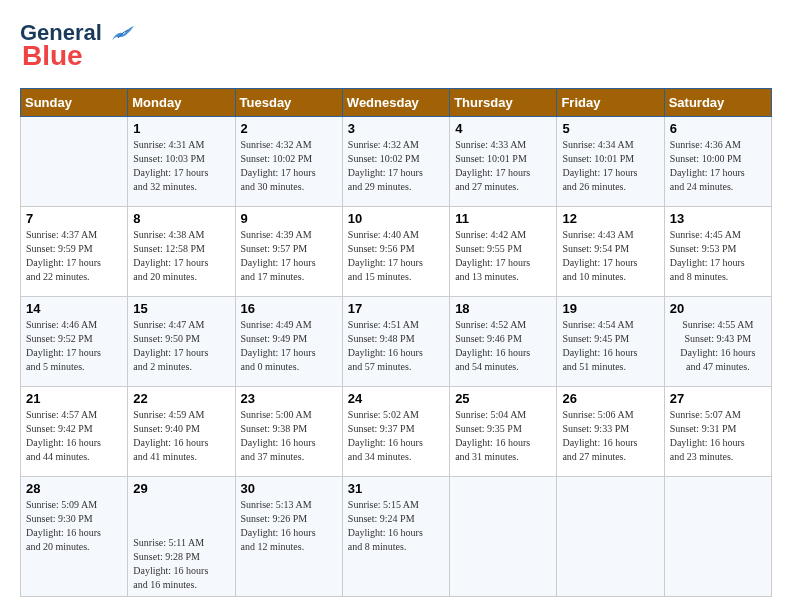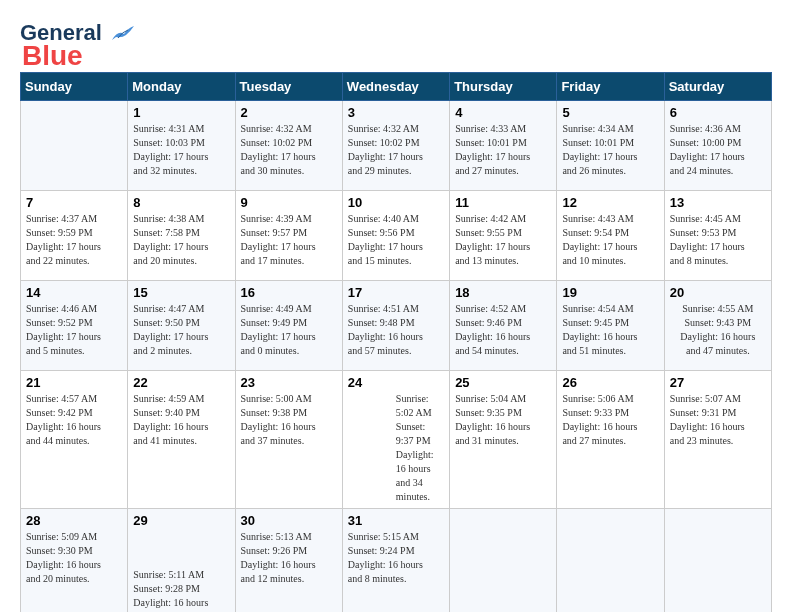--- a/index.html
+++ b/index.html
@@ -7,21 +7,21 @@
       font-family: Arial, sans-serif;
       background: #fff;
       width: 792px;
       min-height: 612px;
       padding: 20px;
     }
     .header {
       display: flex;
       justify-content: space-between;
       align-items: flex-start;
-      margin-bottom: 0;
+      margin-bottom: 16px;
     }
     .logo {
       display: flex;
       flex-direction: column;
       align-items: flex-start;
     }
     .title-block {
       text-align: right;
     }
     .month-title {
@@ -32,21 +32,21 @@
     .location {
       font-size: 16px;
       color: #333;
     }
     table {
       width: 100%;
       border-collapse: collapse;
       font-size: 11px;
     }
     thead tr th {
-      background-color: #0c4a6e;
+      background-color: #a16207;
       color: #fff;
       padding: 6px 4px;
       text-align: left;
       font-size: 13px;
       font-weight: bold;
       border: 1px solid #2a6099;
     }
     tbody tr td {
       border: 1px solid #ccc;
       padding: 4px 5px;
@@ -159,21 +159,21 @@
         <td>
           <span class="day-number">7</span>
           <div class="day-info" style="white-space: pre-line;">Sunrise: 4:37 AM
 Sunset: 9:59 PM
 Daylight: 17 hours
 and 22 minutes.</div>
         </td>
         <td>
           <span class="day-number">8</span>
           <div class="day-info" style="white-space: pre-line;">Sunrise: 4:38 AM
-Sunset: 7:58 PM
+Sunset: 12:58 PM
 Daylight: 17 hours
 and 20 minutes.</div>
         </td>
         <td>
           <span class="day-number">9</span>
           <div class="day-info" style="white-space: pre-line;">Sunrise: 4:39 AM
 Sunset: 9:57 PM
 Daylight: 17 hours
 and 17 minutes.</div>
         </td>
@@ -274,21 +274,21 @@
         </td>
         <td>
           <span class="day-number">23</span>
           <div class="day-info" style="white-space: pre-line;">Sunrise: 5:00 AM
 Sunset: 9:38 PM
 Daylight: 16 hours
 and 37 minutes.</div>
         </td>
         <td>
           <span class="day-number">24</span>
-          <div class="day-info" style="white-space: pre-line; margin-left: 48px;">Sunrise: 5:02 AM
+          <div class="day-info" style="white-space: pre-line;">Sunrise: 5:02 AM
 Sunset: 9:37 PM
 Daylight: 16 hours
 and 34 minutes.</div>
         </td>
         <td>
           <span class="day-number">25</span>
           <div class="day-info" style="white-space: pre-line;">Sunrise: 5:04 AM
 Sunset: 9:35 PM
 Daylight: 16 hours
 and 31 minutes.</div>

